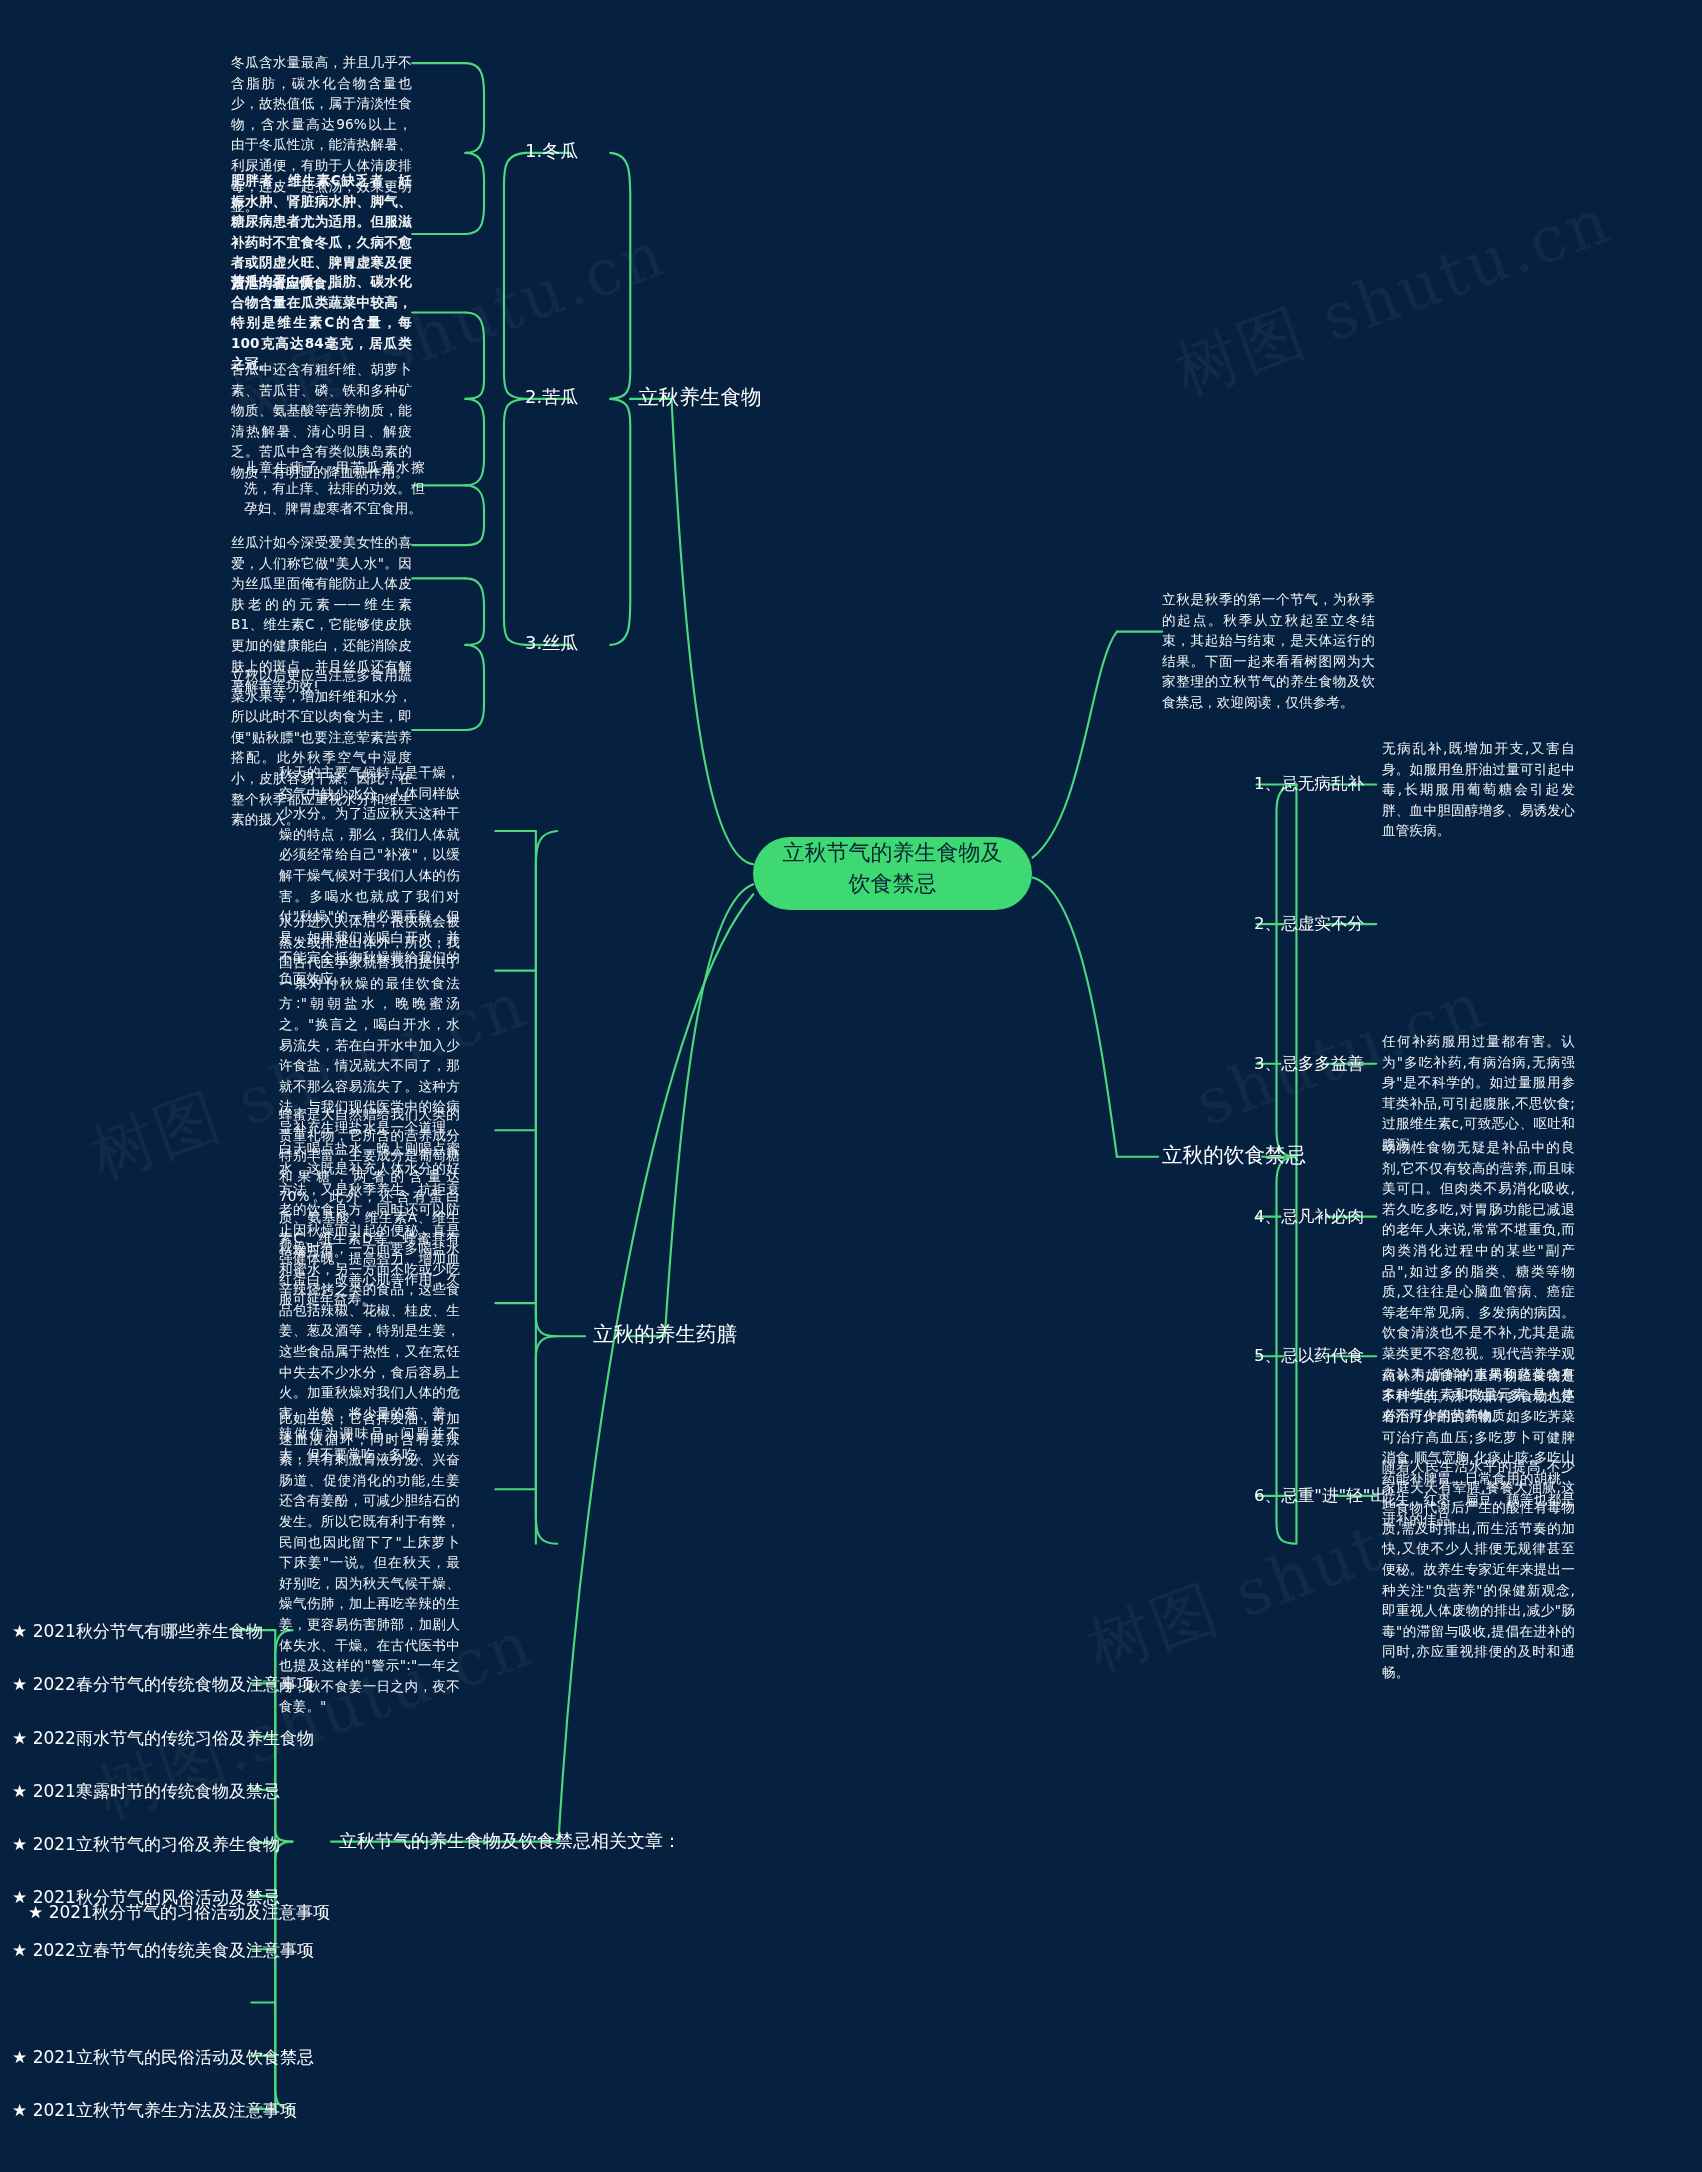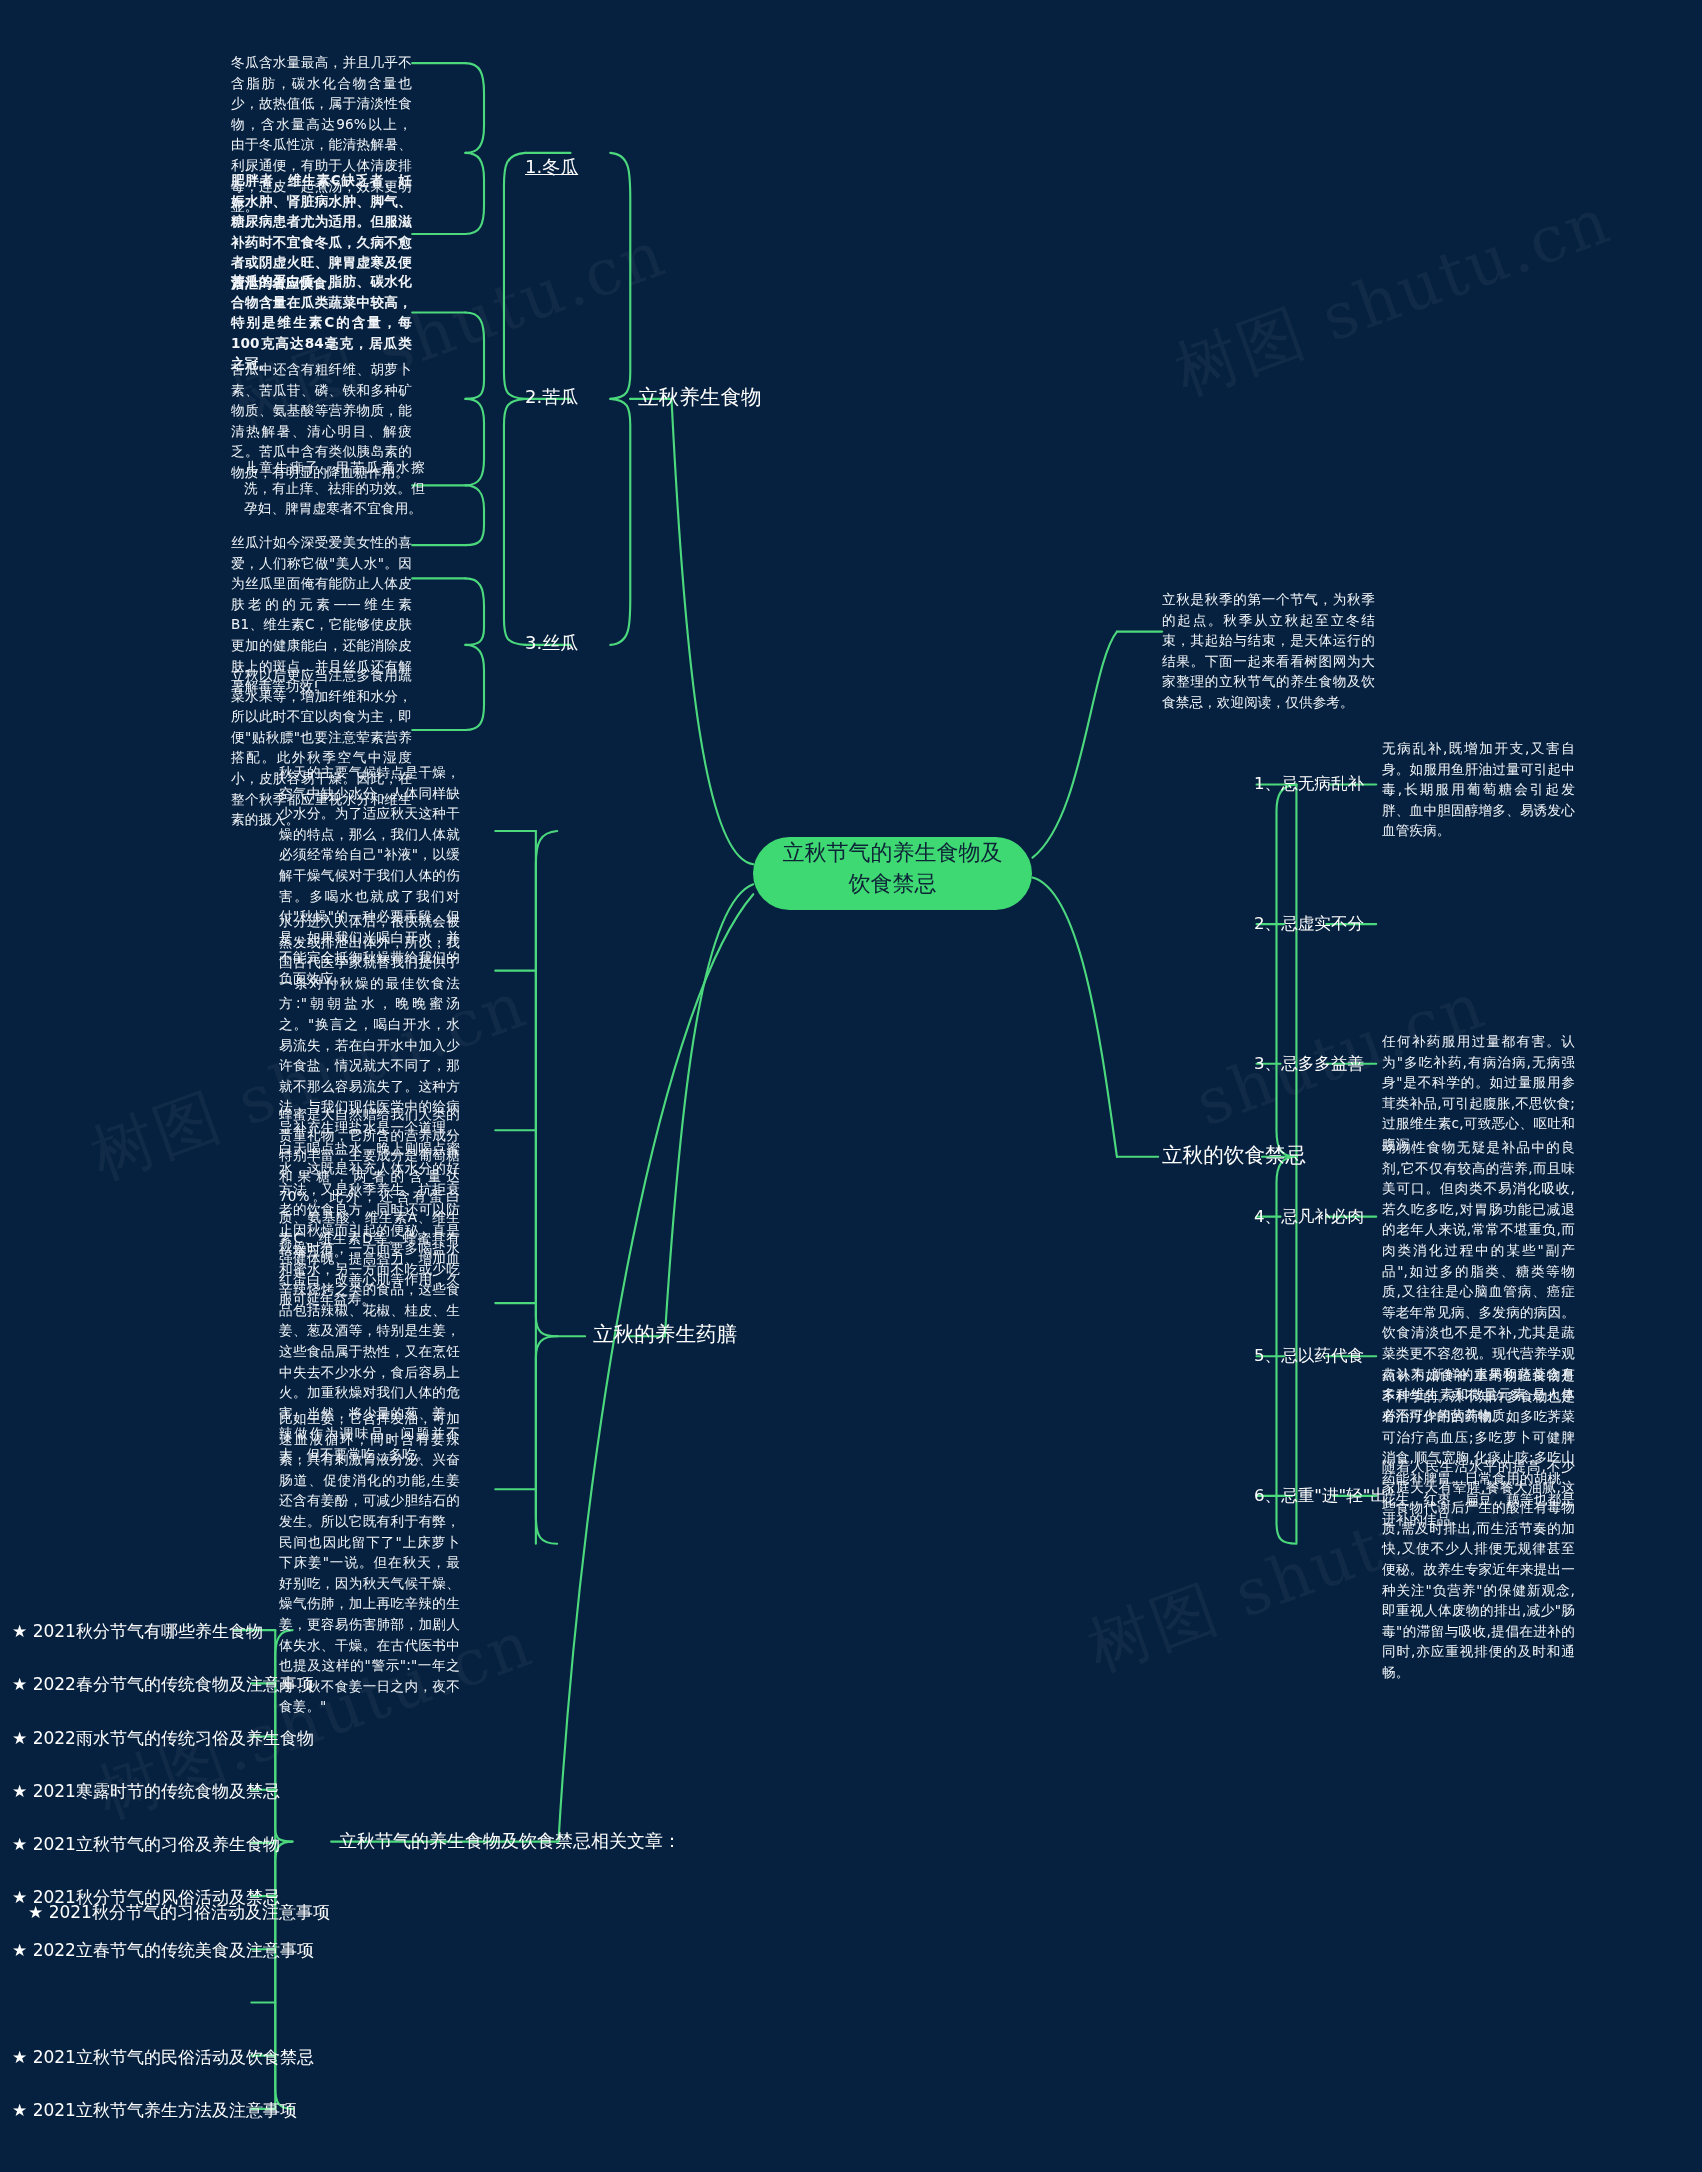--- a/index.html
+++ b/index.html
@@ -202,21 +202,21 @@
   </svg>
 
   <div id="root-node">
     <div class="root-text">立秋节气的养生食物及饮食禁忌</div>
   </div>
 
   <div class="para" style="left:1162px;top:589px;width:213px;">立秋是秋季的第一个节气，为秋季的起点。秋季从立秋起至立冬结束，其起始与结束，是天体运行的结果。下面一起来看看树图网为大家整理的立秋节气的养生食物及饮食禁忌，欢迎阅读，仅供参考。</div>
 
   <div class="node-label big" style="left:638px;top:386px;">立秋养生食物</div>
 
-  <div class="node-label mid" style="left:525px;top:156px;text-decoration:underline;">1.冬瓜</div>
+  <div class="node-label mid" style="left:525px;top:140px;">1.冬瓜</div>
   <div class="node-label mid" style="left:525px;top:386px;">2.苦瓜</div>
   <div class="node-label mid" style="left:525px;top:632px;">3.丝瓜</div>
 
   <div class="para" style="left:231px;top:52px;width:181px;">冬瓜含水量最高，并且几乎不含脂肪，碳水化合物含量也少，故热值低，属于清淡性食物，含水量高达96%以上，由于冬瓜性凉，能清热解暑、利尿通便，有助于人体清废排毒，连皮一起煮汤，效果更明显。</div>
   <div class="para" style="left:231px;top:170px;width:181px;font-weight:bold;">肥胖者、维生素C缺乏者、妊娠水肿、肾脏病水肿、脚气、糖尿病患者尤为适用。但服滋补药时不宜食冬瓜，久病不愈者或阴虚火旺、脾胃虚寒及便溏泄泻者应慎食。</div>
 
   <div class="para" style="left:231px;top:271px;width:181px;font-weight:bold;">苦瓜的蛋白质、脂肪、碳水化合物含量在瓜类蔬菜中较高，特别是维生素C的含量，每100克高达84毫克，居瓜类之冠。</div>
   <div class="para" style="left:231px;top:359px;width:181px;">苦瓜中还含有粗纤维、胡萝卜素、苦瓜苷、磷、铁和多种矿物质、氨基酸等营养物质，能清热解暑、清心明目、解疲乏。苦瓜中含有类似胰岛素的物质，有明显的降血糖作用。</div>
   <div class="para" style="left:244px;top:459px;width:181px;font-family:Liberation Mono, monospace;">儿童生痱子，用苦瓜煮水擦洗，有止痒、祛痱的功效。但孕妇、脾胃虚寒者不宜食用。</div>
 

